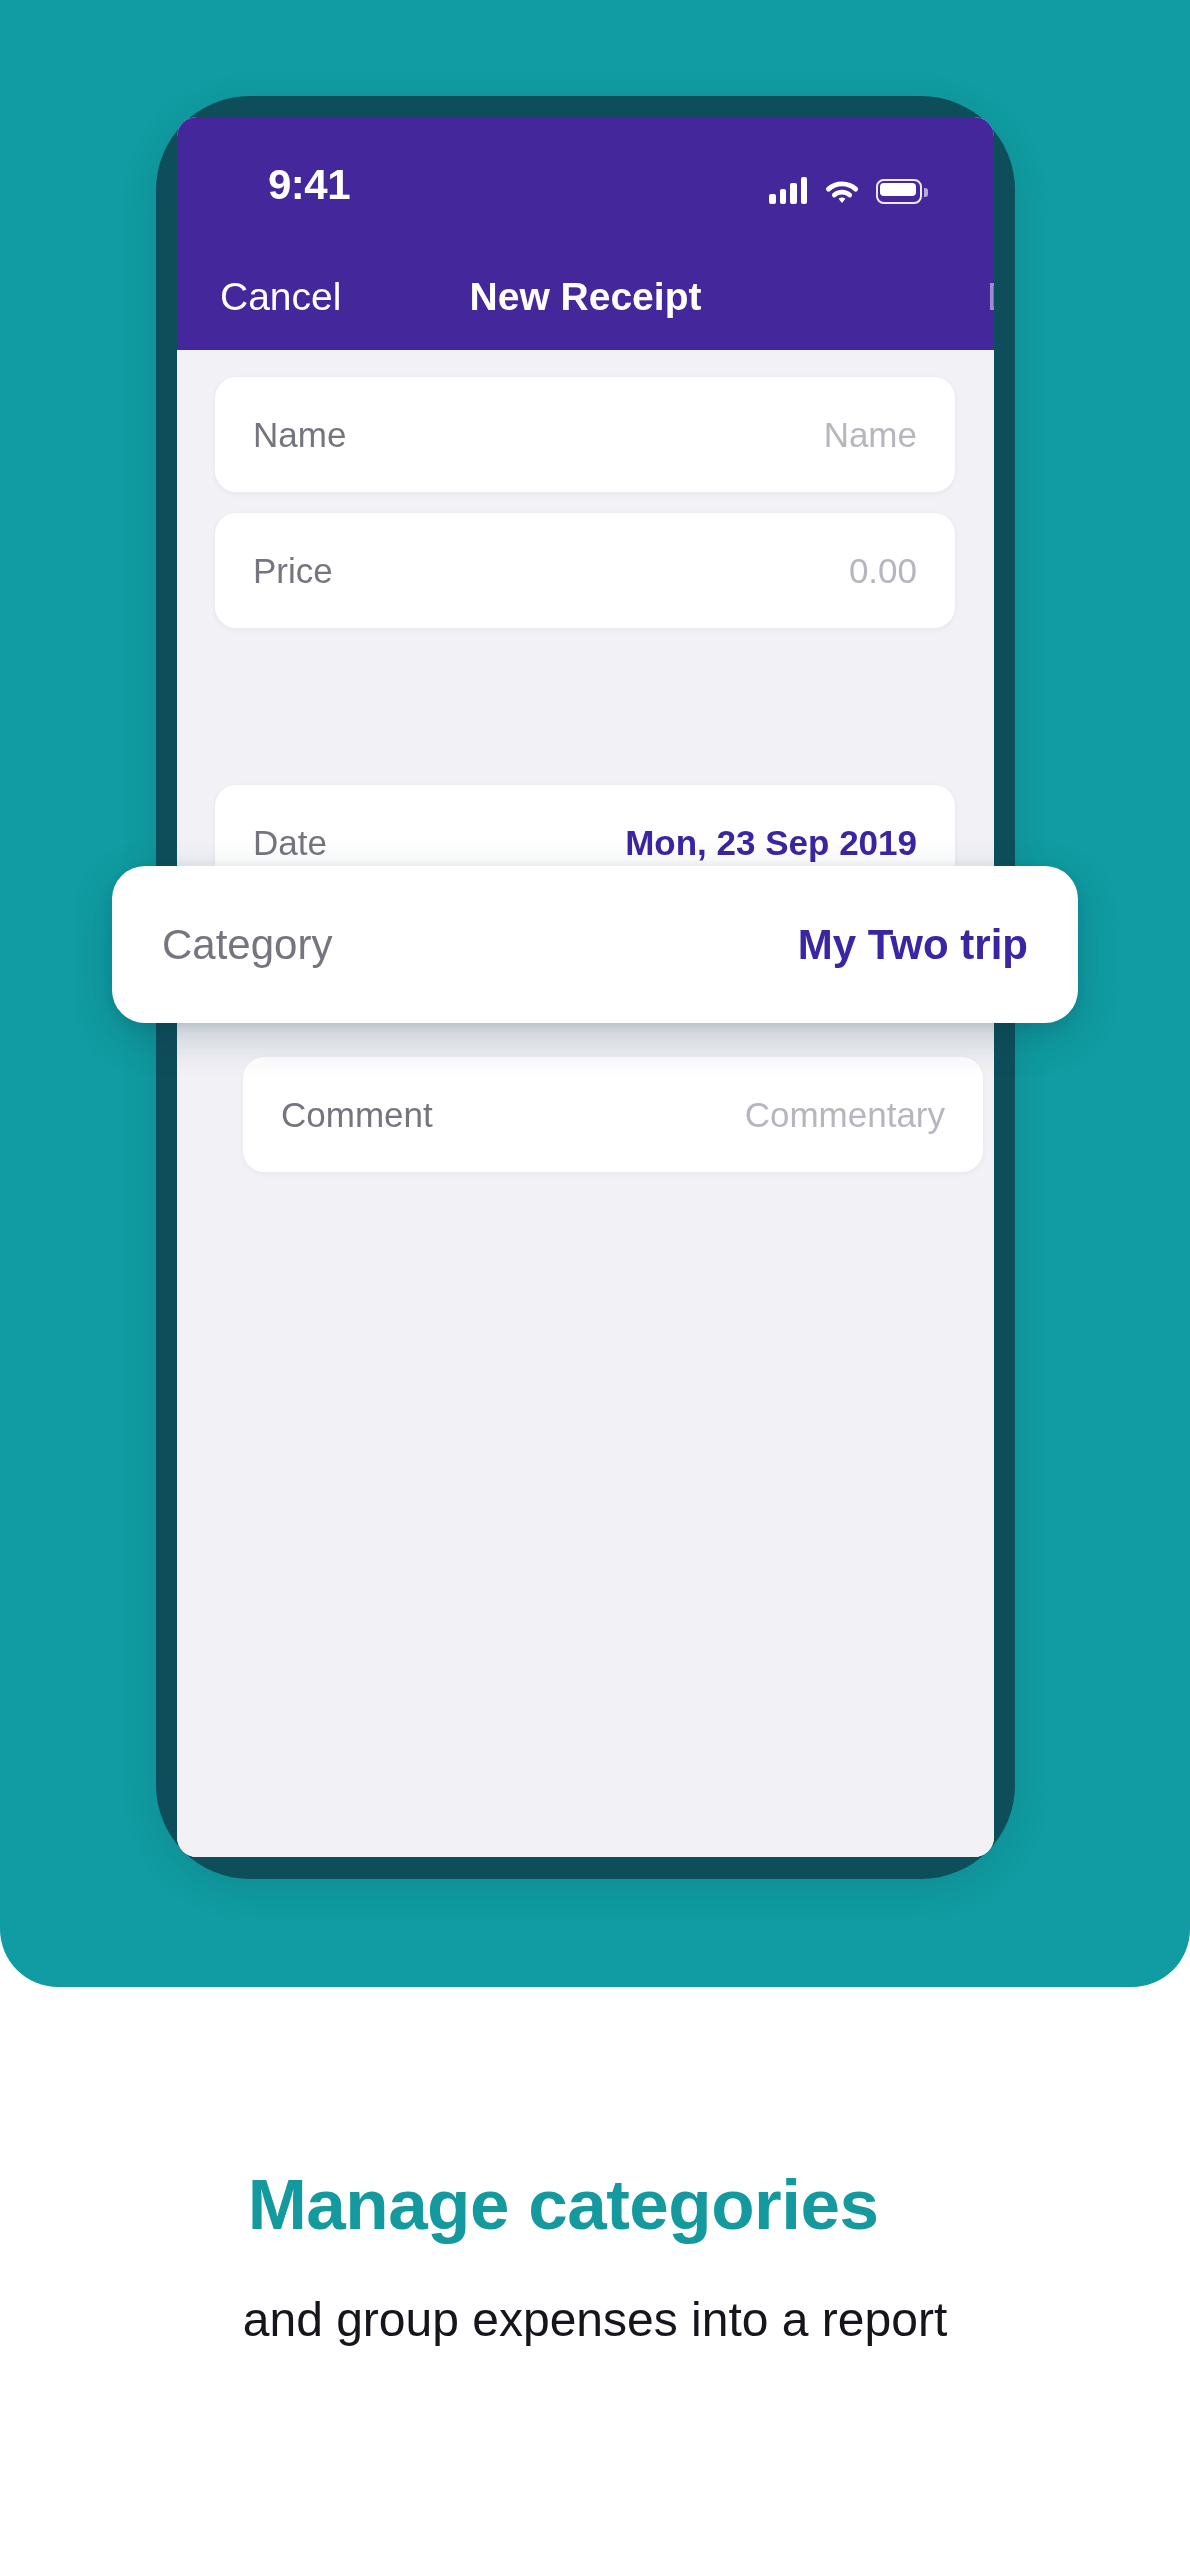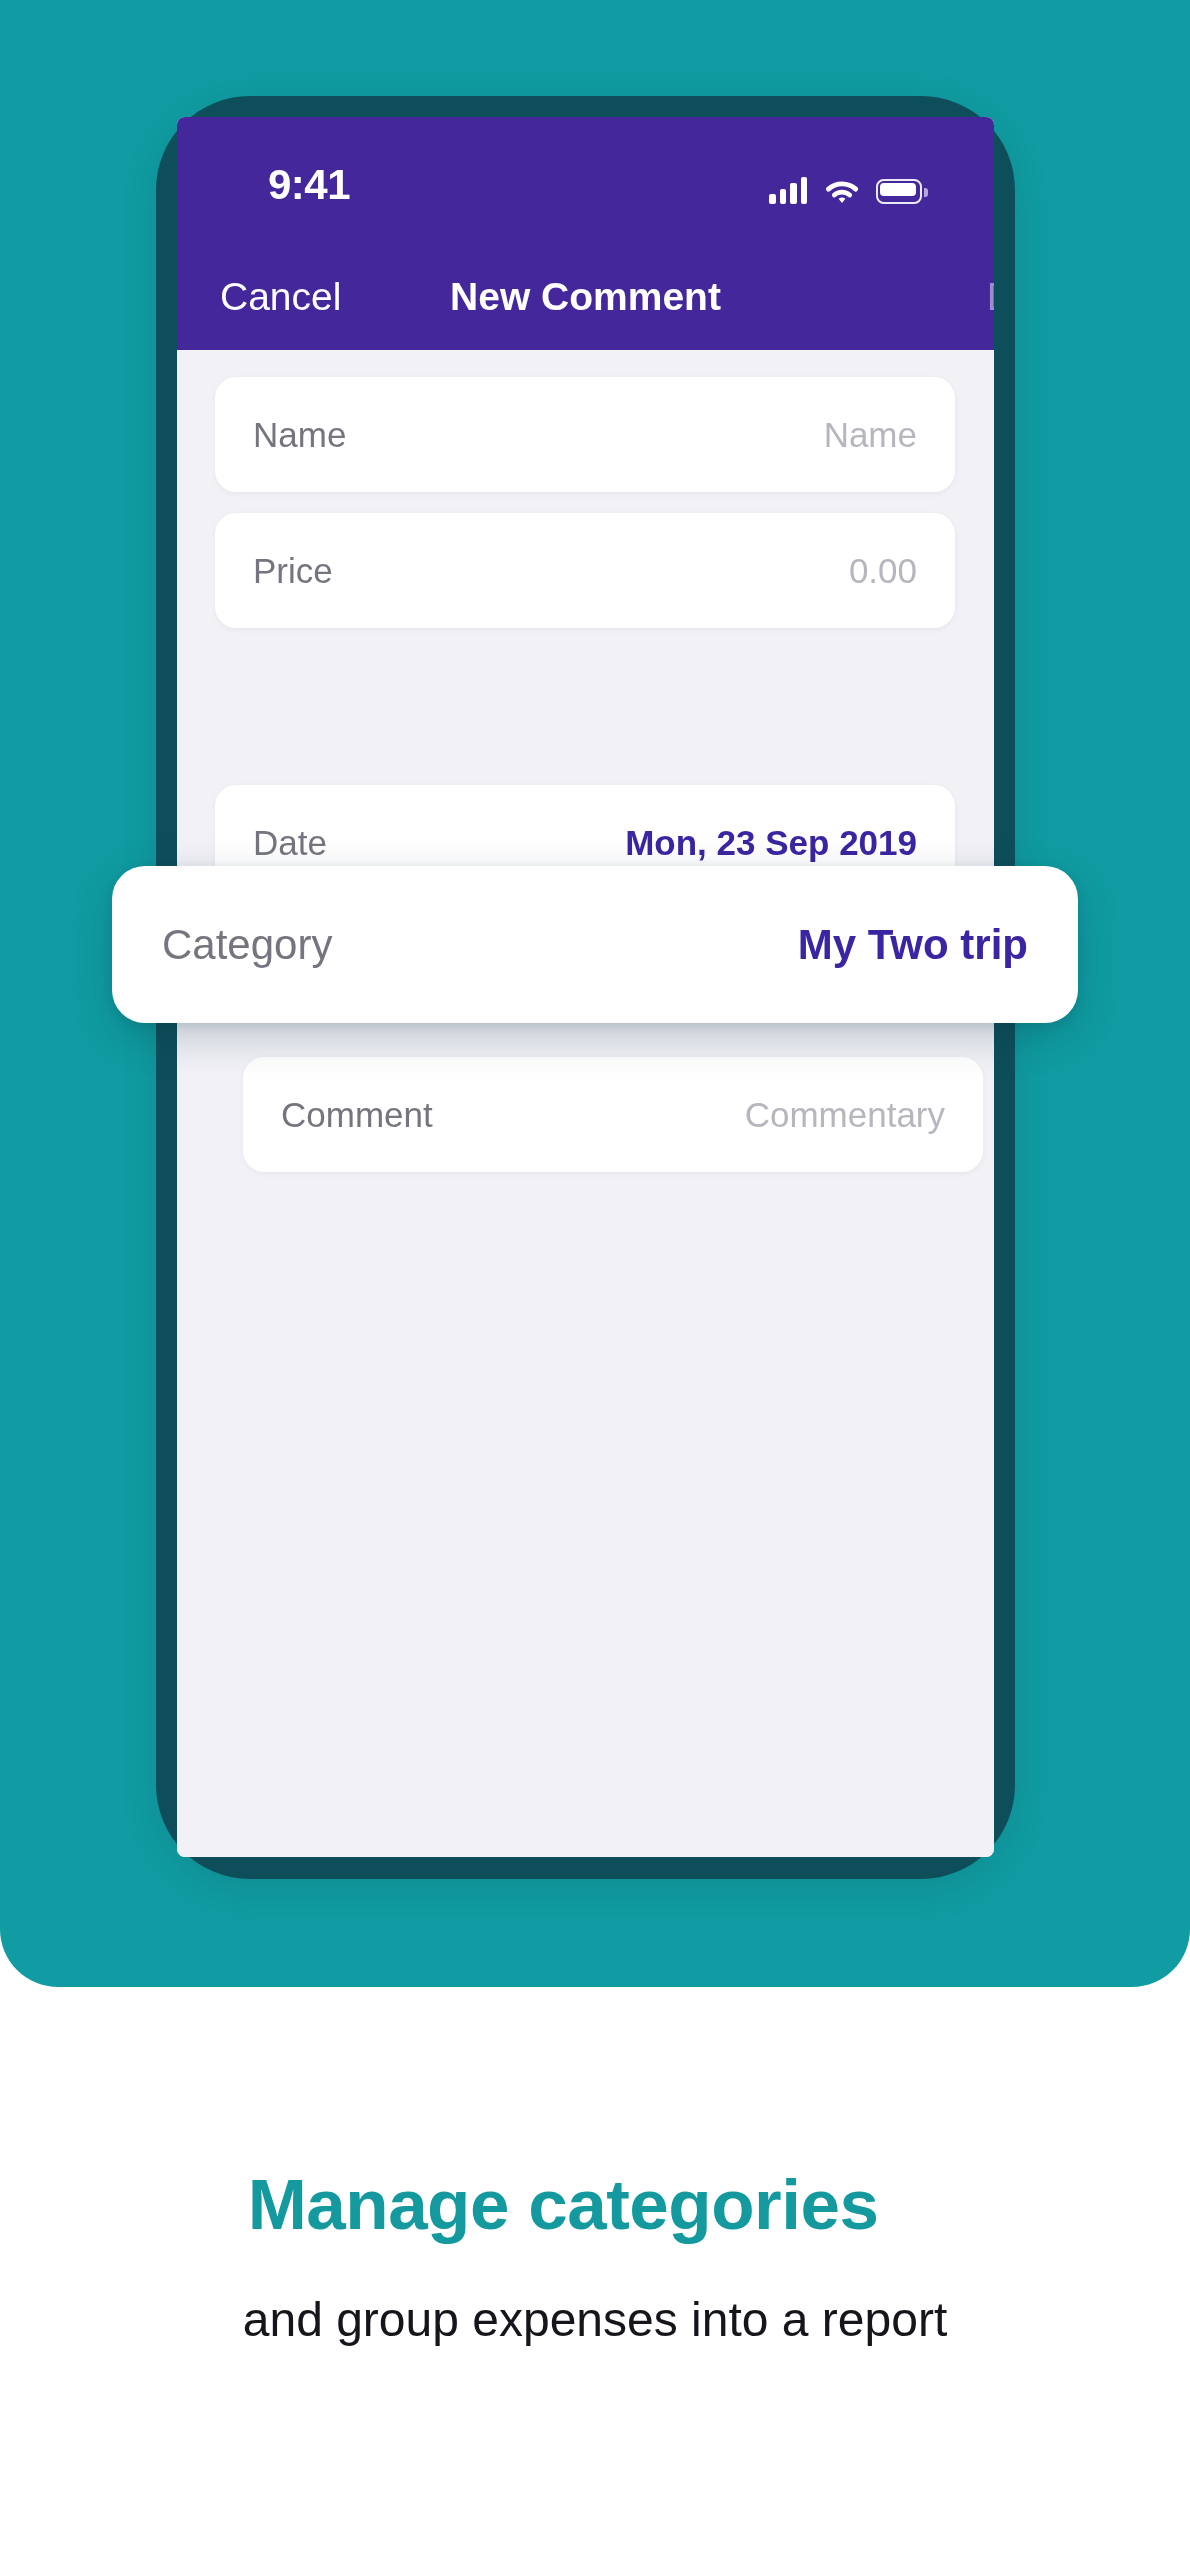--- a/index.html
+++ b/index.html
@@ -29,21 +29,21 @@
     width:859px; height:1783px;
     background:#0E4E5B;
     border-radius:94px;
     box-shadow:0 9.6px 38px rgba(0,0,0,0.10);
   }
   .screen {
     position:absolute;
     left:21px; top:21px;
     width:817px; height:1740px;
     background:#F1F1F6;
-    border-radius:8px;
+    border-radius:20px;
     overflow:hidden;
   }
 
   
   .statusbar {
     position:absolute; left:0; top:0;
     width:817px; height:132px;
     background:#44289B;
   }
   .clock {
@@ -188,21 +188,21 @@
             </svg>
           </span>
           <span class="battery">
               <em></em>
             </span>
         </div>
       </div>
 
       <div class="navbar">
         <div class="nav-cancel">Cancel</div>
-        <div class="nav-title">New Comment</div>
+        <div class="nav-title">New Receipt</div>
         <div class="nav-done">Done</div>
       </div>
 
       <div class="form">
 
         <div class="card r0">
           <span class="lbl">Name</span>
           <span class="val ph">Name</span>
         </div>
 

